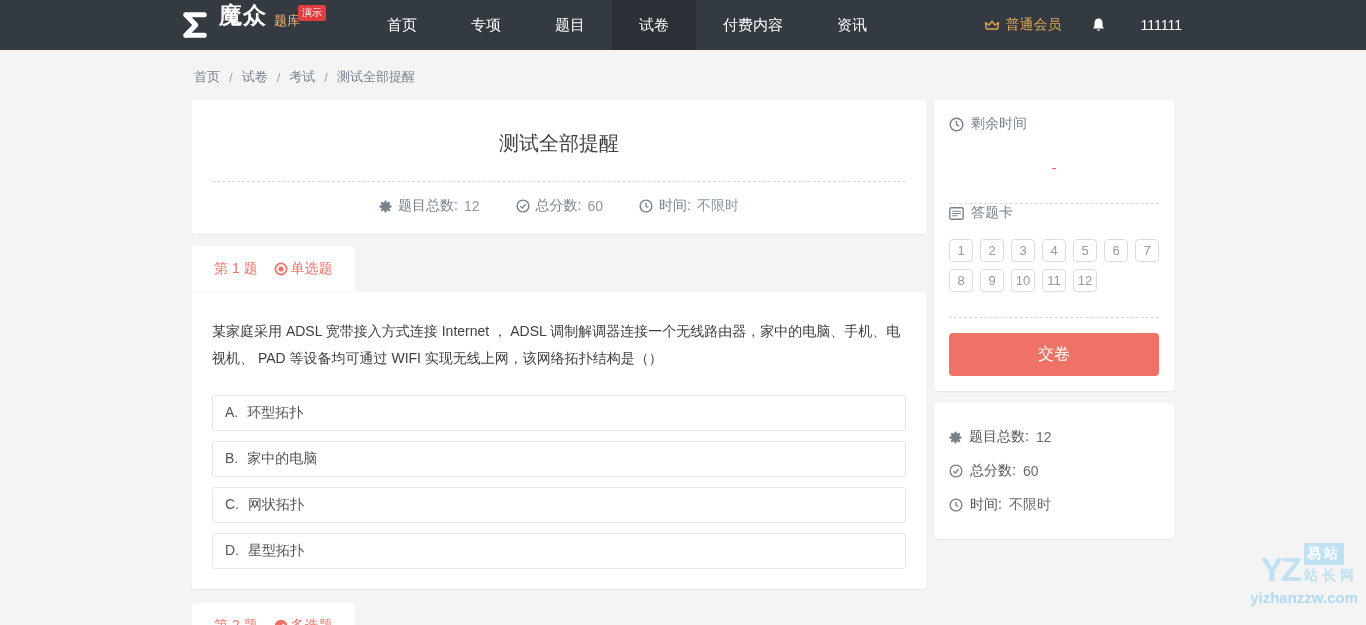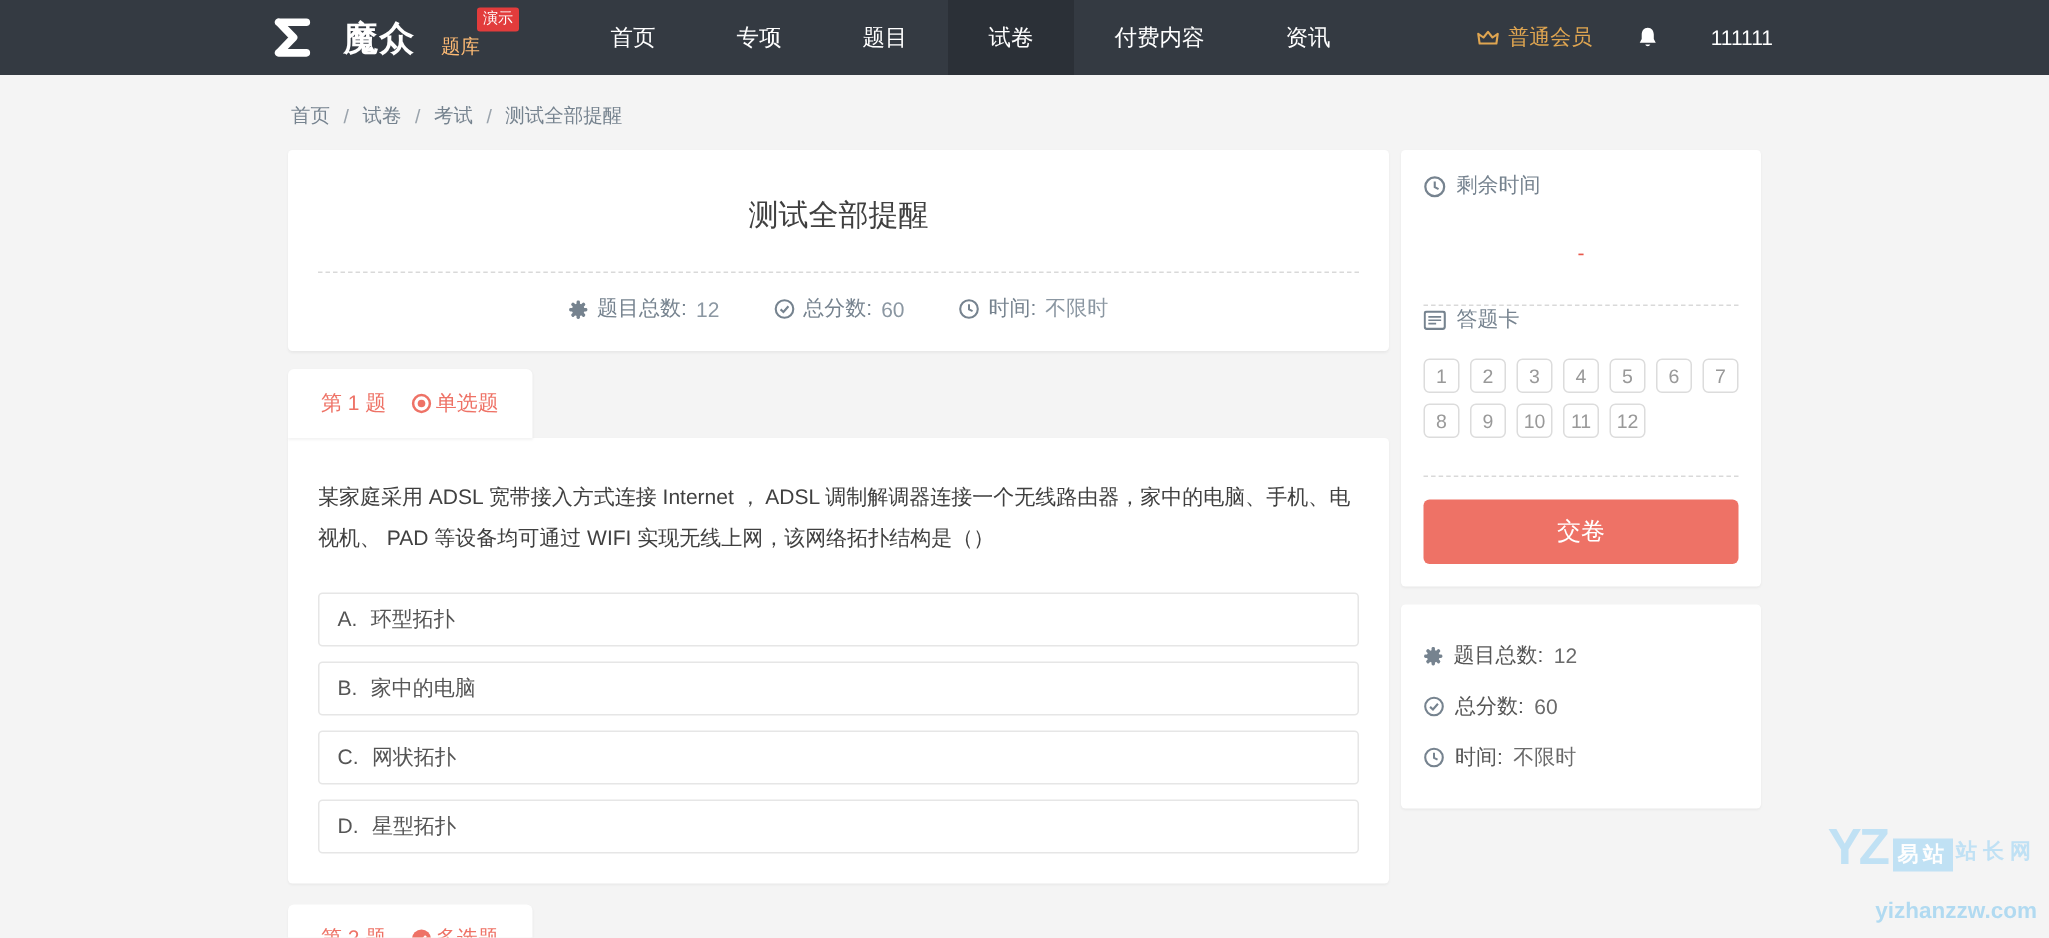--- a/index.html
+++ b/index.html
@@ -5,21 +5,21 @@
   * { box-sizing: border-box; margin: 0; padding: 0; }
   html, body { width: 1366px; height: 625px; overflow: hidden; }
   body {
     background: #f4f4f4;
     font-family: "Liberation Sans", "DejaVu Sans", sans-serif;
     position: relative;
   }
   
   .navbar { height: 50px; background: #343a42; }
   .nav-container { width: 1010px; margin: 0 auto; height: 100%; display: flex; align-items: stretch; }
-  .brand { display: flex; align-items: center; position: relative; padding-right: 34px; cursor: pointer; gap: 10px; }
+  .brand { display: flex; position: relative; padding-right: 34px; cursor: pointer; }
   .brand-logo { display: flex; align-items: center; margin-right: 7px; }
   .brand-name { color: #fff; font-size: 23px; font-weight: bold; letter-spacing: 1px; }
   .brand-sub { color: #fdba74; font-size: 13px; margin-left: 7px; margin-top: 12px; }
   .demo-badge { position: absolute; top: 5px; right: 8px; background: #e23c3c; color: #fff; font-size: 10px; line-height: 1; padding: 3px 4px; border-radius: 2px; }
   .nav-links { display: flex; align-items: stretch; margin-left: 26px; }
   .nav-link { color: #fff; font-size: 15px; display: flex; align-items: center; padding: 0 27px; cursor: pointer; }
   .nav-link.active { background: #2b3037; }
   .nav-right { margin-left: auto; display: flex; align-items: center; }
   .member { color: #dfa551; font-size: 14px; display: flex; align-items: center; gap: 5px; cursor: pointer; }
   .bell-wrap { margin: 0 34px 0 30px; display: flex; align-items: center; cursor: pointer; }
@@ -54,27 +54,27 @@
   .time-value { text-align: center; color: #e8584c; font-size: 14px; padding: 27px 0 27px; }
   .dashed { border-top: 1px dashed #d9d9d9; }
   .answers { display: flex; flex-wrap: wrap; gap: 7px 7px; padding: 17px 0 25px; }
   .answer-num { width: 24px; height: 23px; line-height: 21px; text-align: center; border: 1px solid #dcdcdc; border-radius: 4px; color: #999; font-size: 13px; cursor: pointer; background: #fff; }
   .submit-wrap { padding-top: 15px; }
   .submit-btn { display: block; width: 100%; background: #ee7266; border: none; color: #fff; font-size: 16px; font-family: inherit; padding: 11px 0; border-radius: 4px; cursor: pointer; }
   .side-stats { margin-top: 12px; padding: 17px 15px; }
   .side-stat { display: flex; align-items: center; gap: 7px; font-size: 14px; color: #565656; padding: 8px 0; }
   .side-stat .value { color: #6a6a6a; }
   
-  .watermark { position: absolute; right: 8px; bottom: 9px; text-align: right; opacity: 0.95; }
+  .watermark { position: absolute; right: 8px; bottom: 19px; text-align: left; opacity: 0.95; }
   .wm-top { display: flex; align-items: flex-end; justify-content: flex-end; gap: 4px; }
   .wm-logo { font-size: 34px; line-height: 0.9; font-weight: bold; color: #bee0f4; letter-spacing: -2px; }
-  .wm-col { display: flex; flex-direction: row; align-items: flex-start; gap: 2px; }
+  .wm-col { display: flex; flex-direction: column; align-items: flex-start; gap: 2px; }
   .wm-brand { background: #bee0f4; color: #fff; font-size: 14px; font-weight: bold; padding: 2px 3px; letter-spacing: 3px; }
   .wm-sub { color: #bee0f4; font-size: 14px; font-weight: bold; letter-spacing: 4px; }
-  .wm-domain { color: #aed9f1; font-weight: bold; font-size: 15px; margin-top: 18px; }
+  .wm-domain { color: #aed9f1; font-weight: bold; font-size: 15px; margin-top: 4px; }
   .icon { display: inline-flex; align-items: center; }
 </style>
 </head>
 <body>
 
 <div class="navbar">
   <div class="nav-container">
     <div class="brand">
       <span class="brand-logo icon">
         <svg width="34" height="34" viewBox="0 0 24 24">

